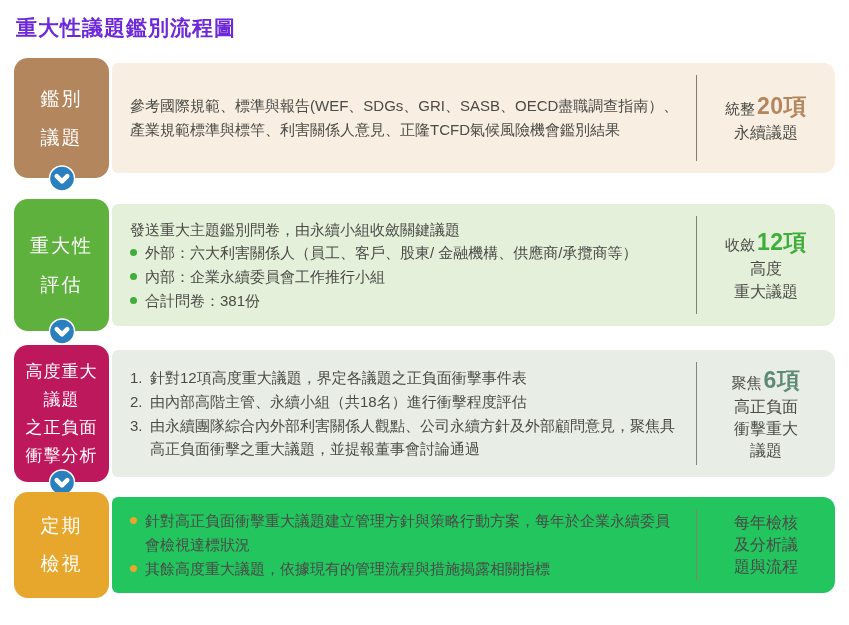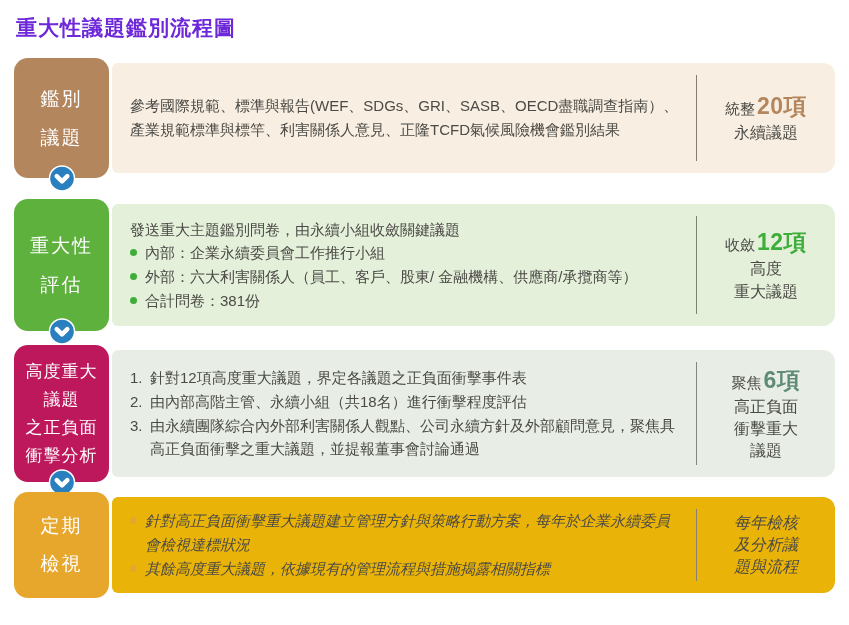--- a/index.html
+++ b/index.html
@@ -35,21 +35,21 @@
   .row-materiality{min-height:132px;}
   .row-impact{min-height:137px;}
   .row-review{min-height:106px;}
   .strip{
     flex:1;display:flex;align-items:stretch;
     margin:5px 0 5px 3px;border-radius:6px 12px 12px 6px;
   }
   .row-identify .strip{background:#f8eee1;}
   .row-materiality .strip{background:#e4f0da;}
   .row-impact .strip{background:#e8eee5;}
-  .row-review .strip{background:#eab308;font-style:italic;}
+  .row-review .strip{background:#22c55e;}
   .content{
     flex:1;display:flex;flex-direction:column;justify-content:center;
     padding:10px 14px 10px 18px;font-size:15px;color:#4b4a46;
     line-height:1.58;
   }
   .content p{margin:0;}
   .bullet-list{margin:0;padding:0;list-style:none;}
   .bullet{display:flex;align-items:flex-start;}
   .bullet::before{
     content:"";flex:none;width:7px;height:7px;border-radius:50%;
@@ -122,24 +122,24 @@
             <circle cx="14" cy="14" r="13" fill="#2a7fbf" stroke="#ffffff" stroke-width="1.5"></circle>
             <path d="M8.5 11.5 L14 17 L19.5 11.5" fill="none" stroke="#ffffff" stroke-width="4.6" stroke-linecap="round" stroke-linejoin="round"></path>
           </svg>
       </span>
     </div>
     <div class="strip">
       <div class="content">
         <p>發送重大主題鑑別問卷，由永續小組收斂關鍵議題</p>
         <ul class="bullet-list">
           <li class="bullet">
+              <span>外部：六大利害關係人（員工、客戶、股東/ 金融機構、供應商/承攬商等）</span>
+            </li>
+          <li class="bullet">
               <span>內部：企業永續委員會工作推行小組</span>
-            </li>
-          <li class="bullet">
-              <span>外部：六大利害關係人（員工、客戶、股東/ 金融機構、供應商/承攬商等）</span>
             </li>
           <li class="bullet">
               <span>合計問卷：381份</span>
             </li>
         </ul>
       </div>
       <div class="divider"></div>
       <div class="result">
         <div class="num-line">
           <span class="prefix">收斂</span>

